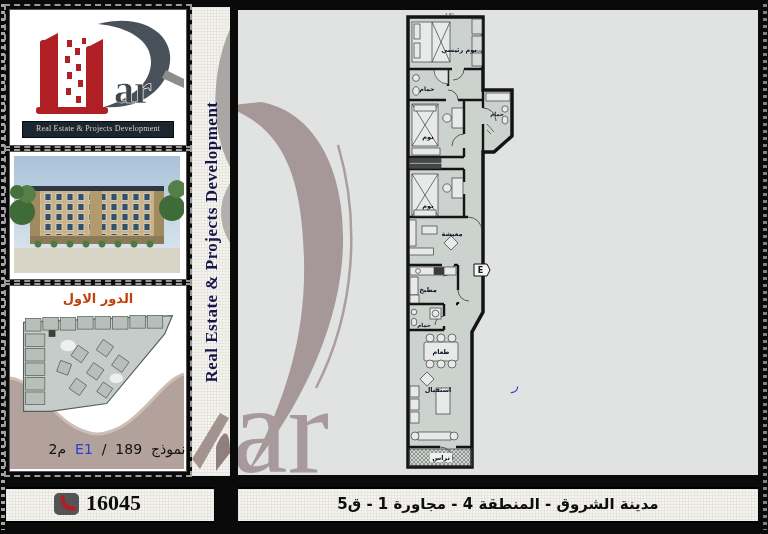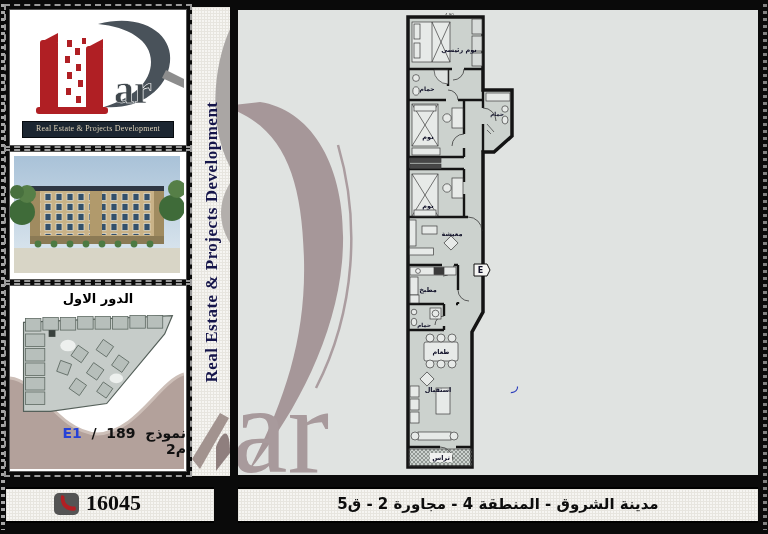--- a/index.html
+++ b/index.html
@@ -15,23 +15,23 @@
          outline:2px dashed #9a9a9a;outline-offset:3px;}
 
   
   .logo-panel{left:9px;top:9px;width:176px;height:135px;}
   .logo-banner{position:absolute;left:12px;right:12px;bottom:7px;height:15px;background:#1c2631;
          border:1px solid #070b0f;color:#ddd2ba;font-family:"Liberation Serif","DejaVu Serif",serif;
          font-size:8px;line-height:14px;text-align:center;letter-spacing:.2px;white-space:nowrap;overflow:hidden;}
   .photo-panel{left:9px;top:151px;width:176px;height:127px;}
   .thumb-panel{left:9px;top:285px;width:176px;height:185px;overflow:hidden;}
   .thumb-title{position:absolute;top:5px;left:0;right:0;text-align:center;font-weight:bold;
-         font-size:13px;color:#000000;}
-  .thumb-caption{position:absolute;bottom:14px;left:0;right:0;direction:rtl;
-         font-size:14px;font-weight:bold;color:#111;padding-left:38px;}
+         font-size:13px;color:#c2410c;}
+  .thumb-caption{position:absolute;bottom:14px;left:0;right:0;text-align:center;direction:rtl;
+         font-size:14px;font-weight:normal;color:#111;padding-left:38px;}
   .thumb-caption .code{color:#2742d6;}
 
   
   .texture{background-color:#f6f5f2;
     background-image:linear-gradient(#e7e5df 1px,transparent 1px),
                      linear-gradient(90deg,#e7e5df 1px,transparent 1px);
     background-size:3px 3px;}
   .vstrip{position:absolute;left:192px;top:7px;width:38px;height:469px;overflow:hidden;}
   .vtext{position:absolute;width:460px;height:38px;left:50%;top:50%;
          transform:translate(-50%,-50%) rotate(-90deg);text-align:center;line-height:40px;
@@ -325,16 +325,16 @@
 
   <div class="footer-left texture">
     <div class="phone-box">
       <svg width="25" height="22" viewBox="0 0 25 22">
         <path d="M7 3 C5.5 12 12 19 21 17.5 C22.5 17.2 22 13 20 13.4 C14.5 14.2 10 10 10.5 4.5 C10.7 2.5 7.3 1.5 7 3 Z" fill="#b21e23"></path>
       </svg>
     </div>
     <div class="phone-num">16045</div>
   </div>
   <div class="footer-right texture">
-    <div class="address">مدينة الشروق - المنطقة 4 - مجاورة 2 - ق5</div>
+    <div class="address">مدينة الشروق - المنطقة 4 - مجاورة 1 - ق5</div>
   </div>
 
 </div>
 
 </body></html>

